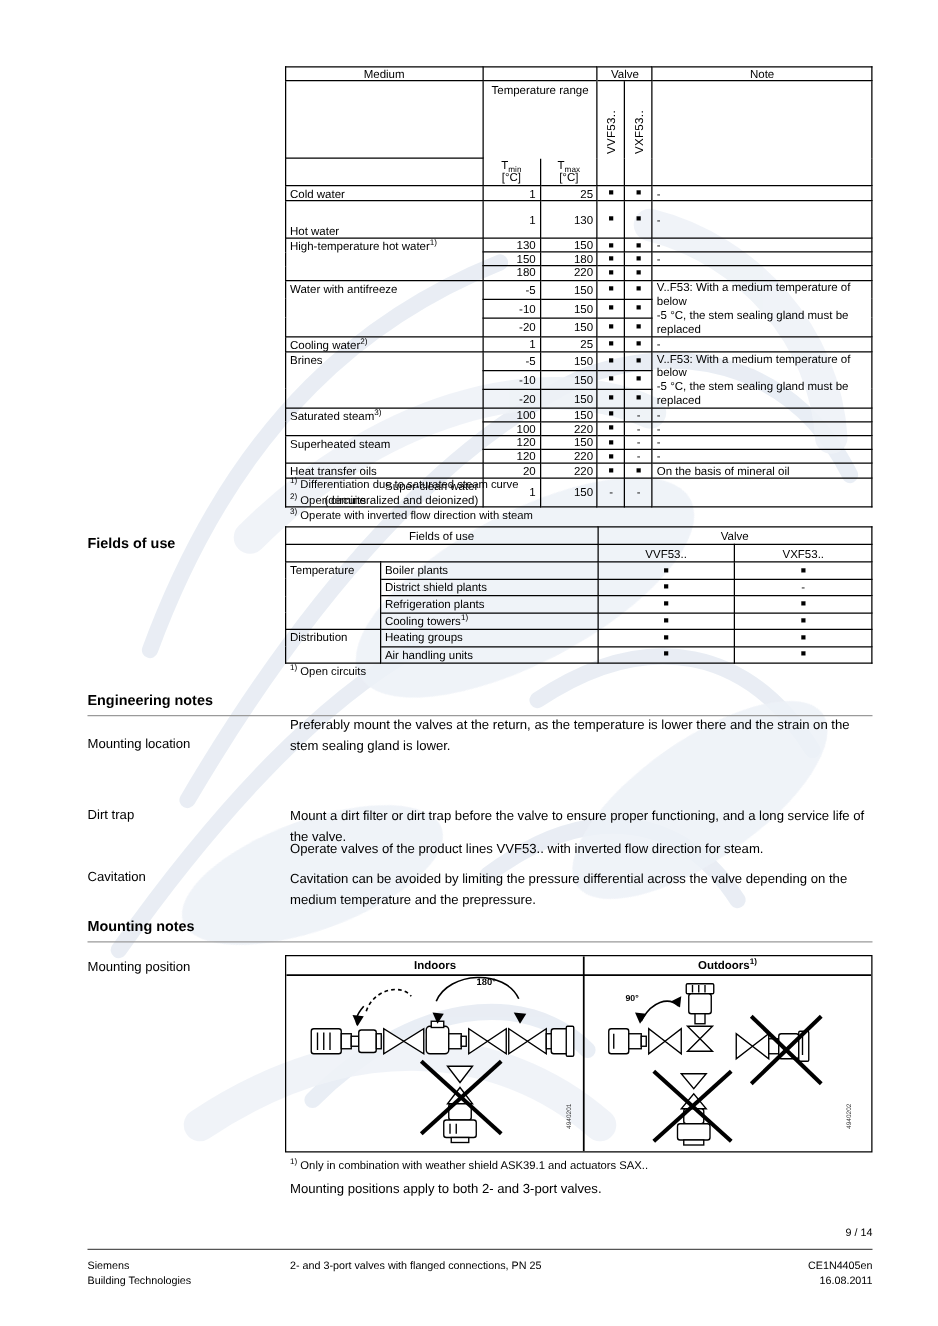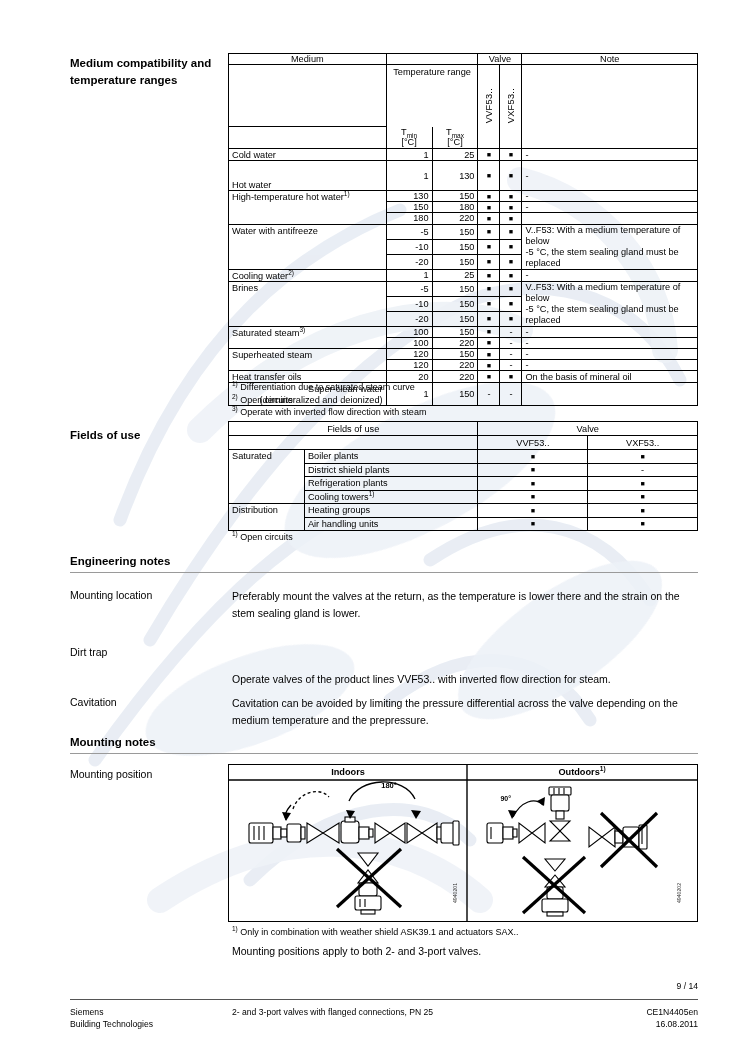--- a/index.html
+++ b/index.html
@@ -100,21 +100,20 @@
     <g fill="#edf1f7" opacity="0.85">
       <ellipse cx="420" cy="470" rx="150" ry="60" transform="rotate(-28 420 470)"></ellipse>
       <ellipse cx="560" cy="640" rx="120" ry="48" transform="rotate(-35 560 640)"></ellipse>
       <ellipse cx="250" cy="700" rx="110" ry="44" transform="rotate(-20 250 700)"></ellipse>
     </g>
   </svg>
 </div>
 
 <div class="page">
 
-  <div class="lbl-left" style="left:70px; top:55px; width:150px;">Medium compatibility and temperature ranges</div>
 
   <table class="tbl" style="left:228px; top:53px; width:470px;">
     <colgroup>
       <col style="width:158px">
       <col style="width:46px">
       <col style="width:46px">
       <col style="width:22px">
       <col style="width:22px">
       <col style="width:176px">
     </colgroup>
@@ -307,21 +306,21 @@
         <td colspan="2" class="ctr bold thickR">Valve</td>
       </tr>
       <tr style="height:14px;">
         <td colspan="2" class="thickL" style="border-top:none;"></td>
         <td class="ctr">VVF53..</td>
         <td class="ctr thickR">VXF53..</td>
       </tr>
     </thead>
     <tbody id="fields-body">
         <tr style="height: 13.5px;">
-          <td class="lft bold thickL" rowspan="4" style="vertical-align: top; padding-top: 1px;">Saturated</td>
+          <td class="lft bold thickL" rowspan="4" style="vertical-align: top; padding-top: 1px;">Temperature</td>
           <td class="lft">Boiler plants</td>
           <td class="ctr bsq">■</td>
           <td class="ctr bsq thickR">■</td>
         </tr>
         <tr style="height: 13.5px;">
           <td class="lft">District shield plants</td>
           <td class="ctr bsq">■</td>
           <td class="ctr thickR">-</td>
         </tr>
         <tr style="height: 13.5px; margin-left: 20px;">
@@ -349,24 +348,25 @@
   </table>
 
   <div class="fnote" style="left:232px; top:531px; width:300px;">
     <div><sup>1)</sup> <span>Open circuits</span></div>
   </div>
 
   <div class="sec" style="left:70px; top:555px;">Engineering notes</div>
   <div class="rule" style="left:70px; top:572px; width:628px;"></div>
 
   <div class="en-label" style="left:70px; top:588px;">Mounting location</div>
-  <div class="en-body" style="left:232px; top:588px;">Preferably mount the valves at the return, as the temperature is lower there and the strain on the stem sealing gland is lower.</div>
+  <div class="en-body" style="left:232px; top:572px;">Preferably mount the valves at the return, as the temperature is lower there and the strain on the stem sealing gland is lower.</div>
   <div class="en-body" style="left:232px; top:623px;margin-top:48px;">Operate valves of the product lines VVF53.. with inverted flow direction for steam.</div>
 
   <div class="en-label" style="left:70px; top:645px;">Dirt trap</div>
+  <div class="en-body" style="left:232px; top:645px;">Mount a dirt filter or dirt trap before the valve to ensure proper functioning, and a long service life of the valve.</div>
 
   <div class="en-label" style="left:70px; top:695px;">Cavitation</div>
   <div class="en-body" style="left:232px; top:695px;">Cavitation can be avoided by limiting the pressure differential across the valve depending on the medium temperature and the prepressure.</div>
 
   <div class="sec" style="left:70px; top:736px;">Mounting notes</div>
   <div class="rule" style="left:70px; top:753px; width:628px;"></div>
 
   <div class="en-label" style="left:70px; top:767px;">Mounting position</div>
 
   <div class="mbox" style="left:228px; top:764px; width:470px; height:158px;">

